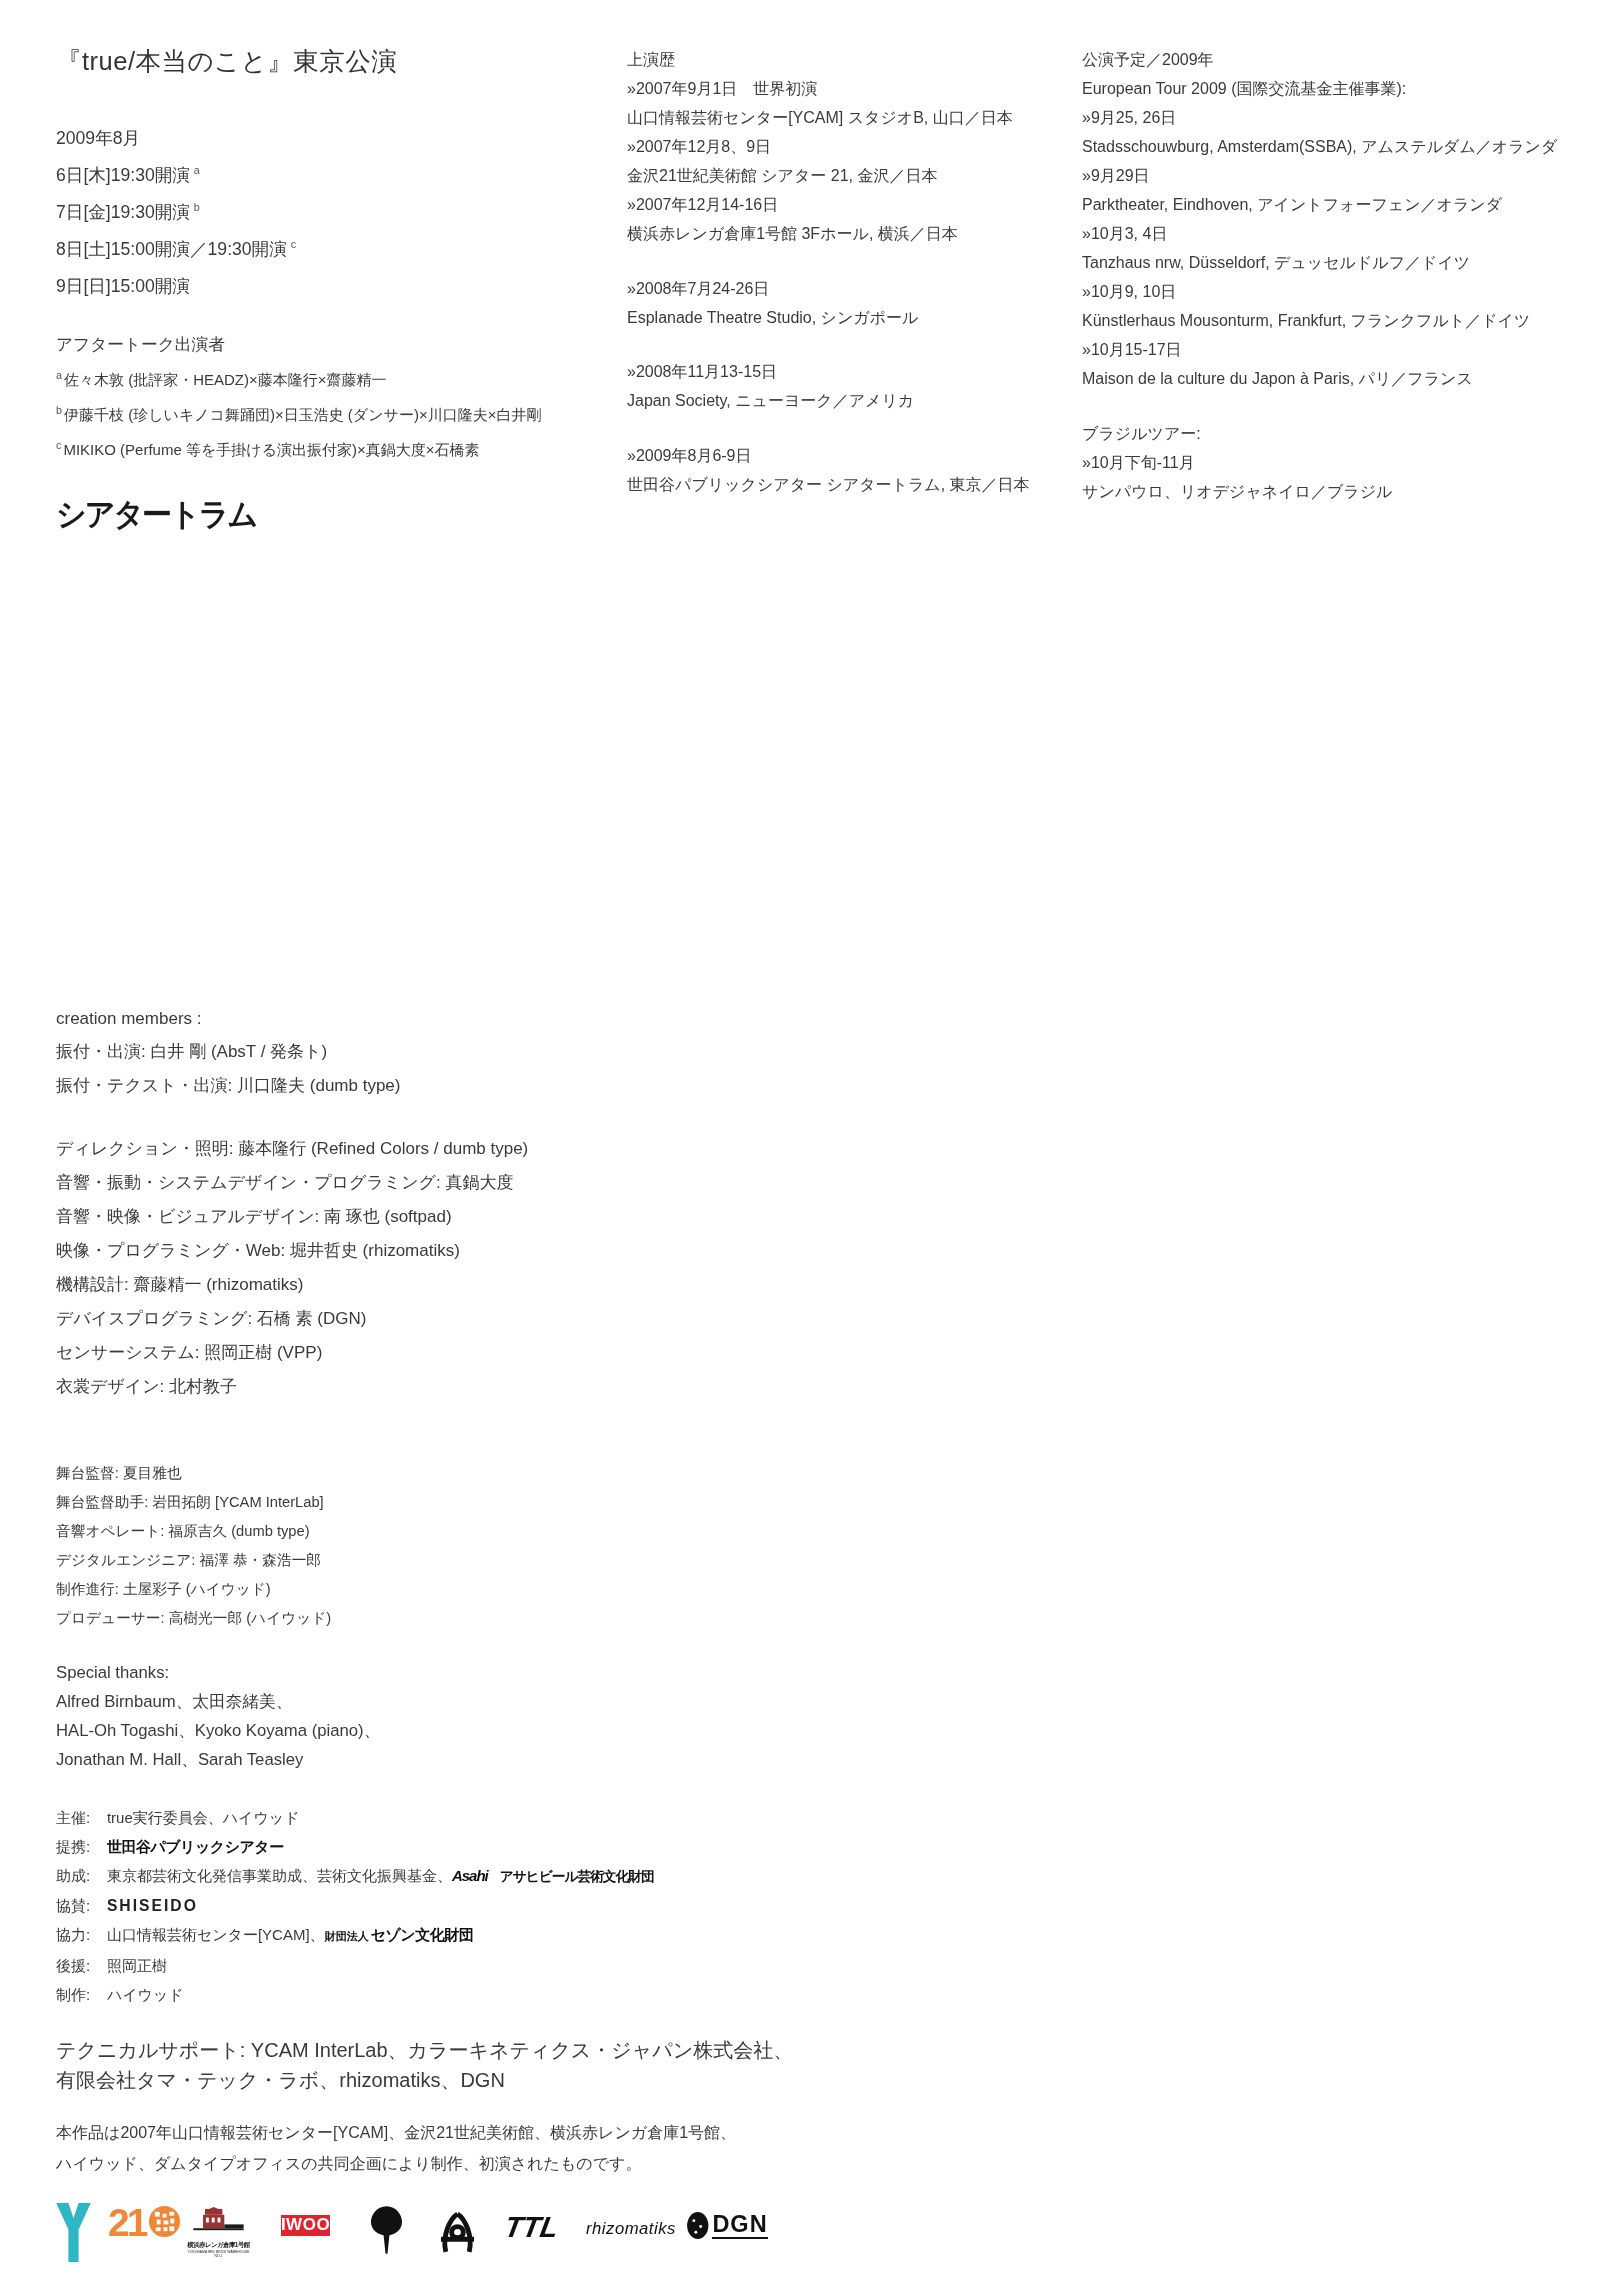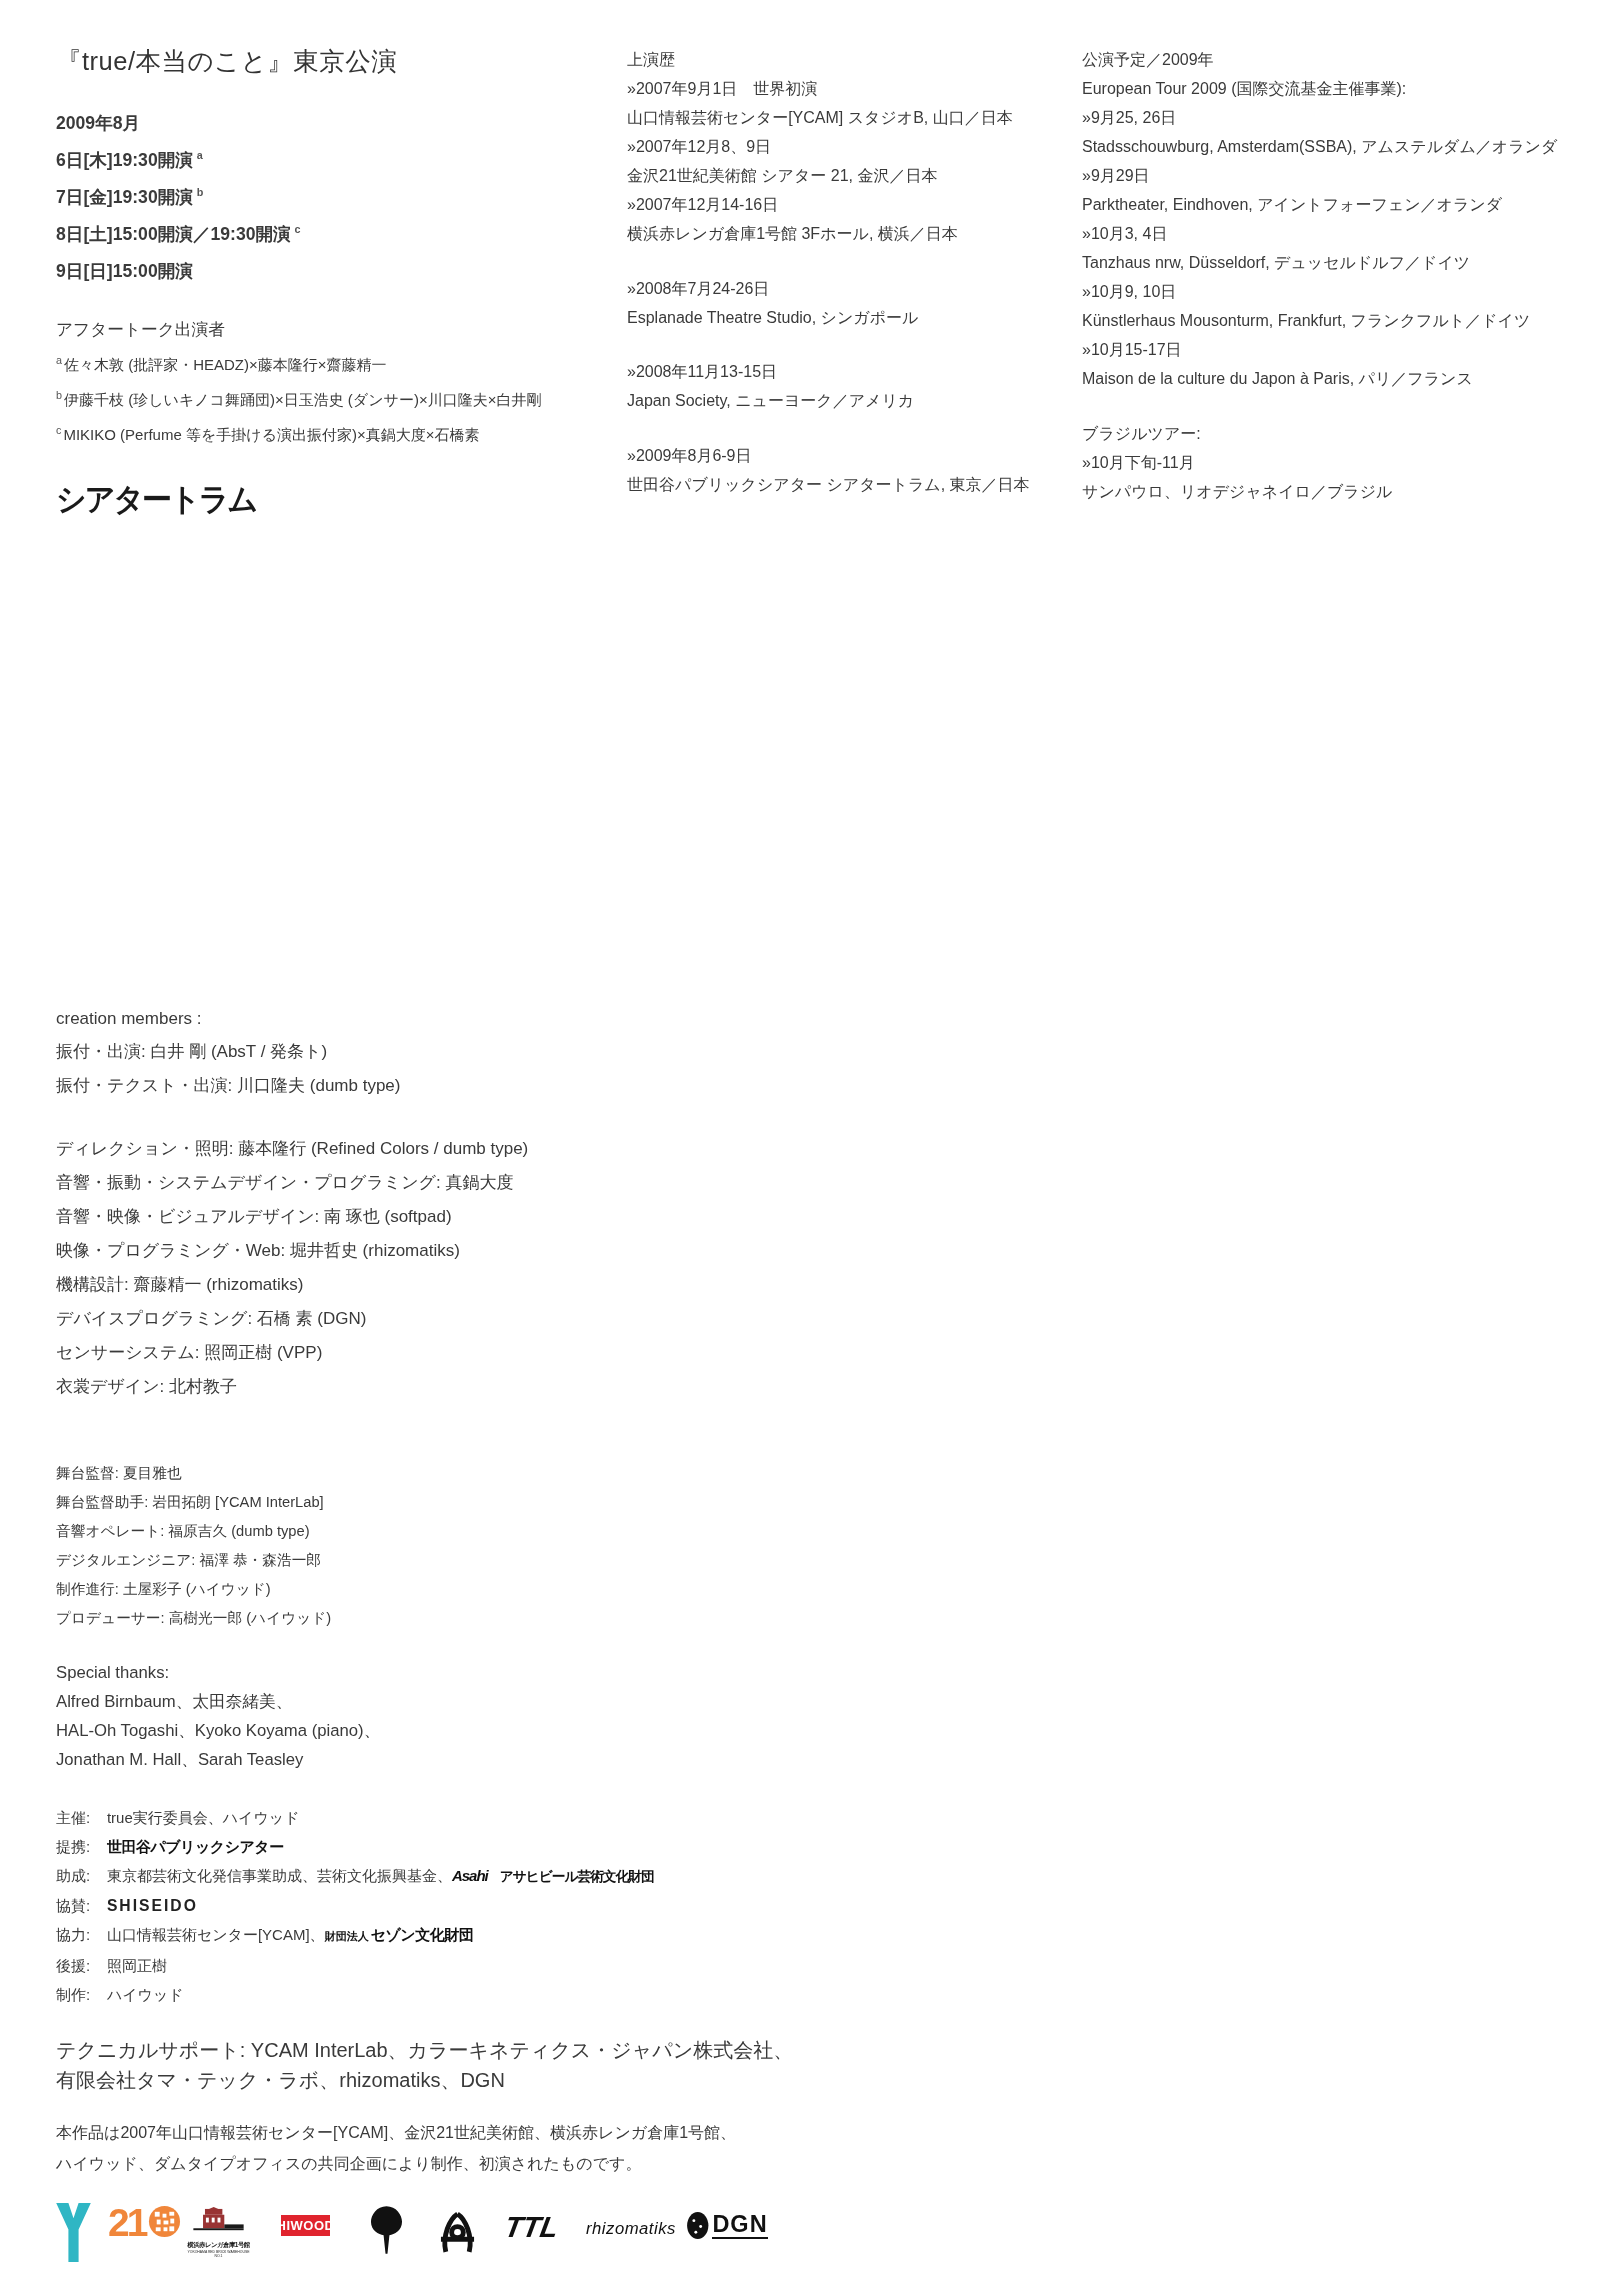--- a/index.html
+++ b/index.html
@@ -7,21 +7,21 @@
   body {
     width:1621px; height:2293px; position:relative;
     font-family:"Liberation Sans","DejaVu Sans",sans-serif;
     color:#3a3a3a;
   }
   .abs { position:absolute; }
 
   
   .col1 { left:56px; top:45px; width:564px; }
   .page-title { font-size:25.5px; line-height:33px; letter-spacing:0.5px; color:#333; }
-  .sched { margin-top:29px;font-weight:bold; }
+  .sched { margin-top:44px; }
   .sched .line { font-size:17.6px; line-height:32px; }
   sup { font-size:10.8px; vertical-align:super; margin-left:3.9px; color:#555; }
   .aftertalk { margin-top:29px; }
   .aftertalk .head { font-size:16.7px; line-height:30px; }
   .aftertalk .line { font-size:15px; line-height:30px; }
   .aftertalk .line sup { margin-left:0; margin-right:2px; }
   .tram-logo {
     margin-top:29px; font-size:30px; font-weight:900; color:#1a1a1a;
     letter-spacing:-2px; transform:scaleY(1.05); transform-origin:left top;
   }
@@ -63,21 +63,21 @@
   .logo-strip { left:0; top:2201px; width:1621px; height:69px; }
   .logo-strip > div { position:absolute; }
 
   .ycam-logo { left:56px; top:2px; }
   .kanazawa-logo { left:108px; top:3.9px; display:flex; align-items:flex-start; }
   .kanazawa-num { font-size:39px; font-weight:900; color:#f0863a; letter-spacing:-2.9px; line-height:35px; margin-right:2px; }
   .redbrick-logo { left:184px; top:5.9px; width:69px; text-align:center; }
   .redbrick-caption { font-size:6.4px; font-weight:900; color:#1a1a1a; letter-spacing:-0.5px; margin-top:1px; white-space:nowrap; }
   .redbrick-sub { font-size:3.4px; color:#1a1a1a; letter-spacing:0; }
   .hiwood-logo { left:281px; top:13.7px; width:49px; height:21.6px; background:#e0232d; color:#fff;
-    font-size:13px; font-weight:900; letter-spacing:0.5px; display:flex; align-items:center; justify-content:center; }
+    font-size:17px; font-weight:900; letter-spacing:0.5px; display:flex; align-items:center; justify-content:center; }
   .ginkgo-logo { left:370px; top:3.9px; }
   .knot-logo { left:439px; top:5.9px; }
   .ttl-logo { left:505px; top:9.8px; font-size:29px; font-weight:900; font-style:italic; color:#111;
     transform:skewX(-10deg); letter-spacing:0px; }
   .rhizomatiks-logo { left:586px; top:17.6px; font-size:16.7px; font-weight:400; font-style:italic; color:#111; letter-spacing:0.5px; }
   .dgn-logo { left:686px; top:9.8px; display:flex; align-items:center; }
   .dgn-text { font-size:23.5px; font-weight:900; color:#111; letter-spacing:1px; border-bottom:2.9px solid #111; line-height:25.5px; margin-left:2.9px; }
 </style>
 </head>
 <body>

